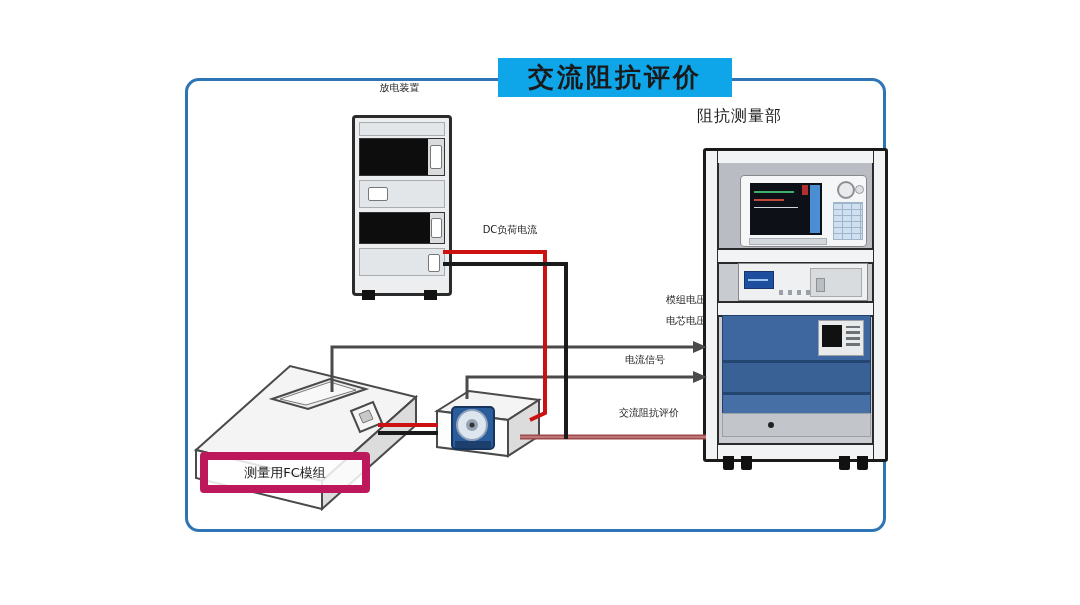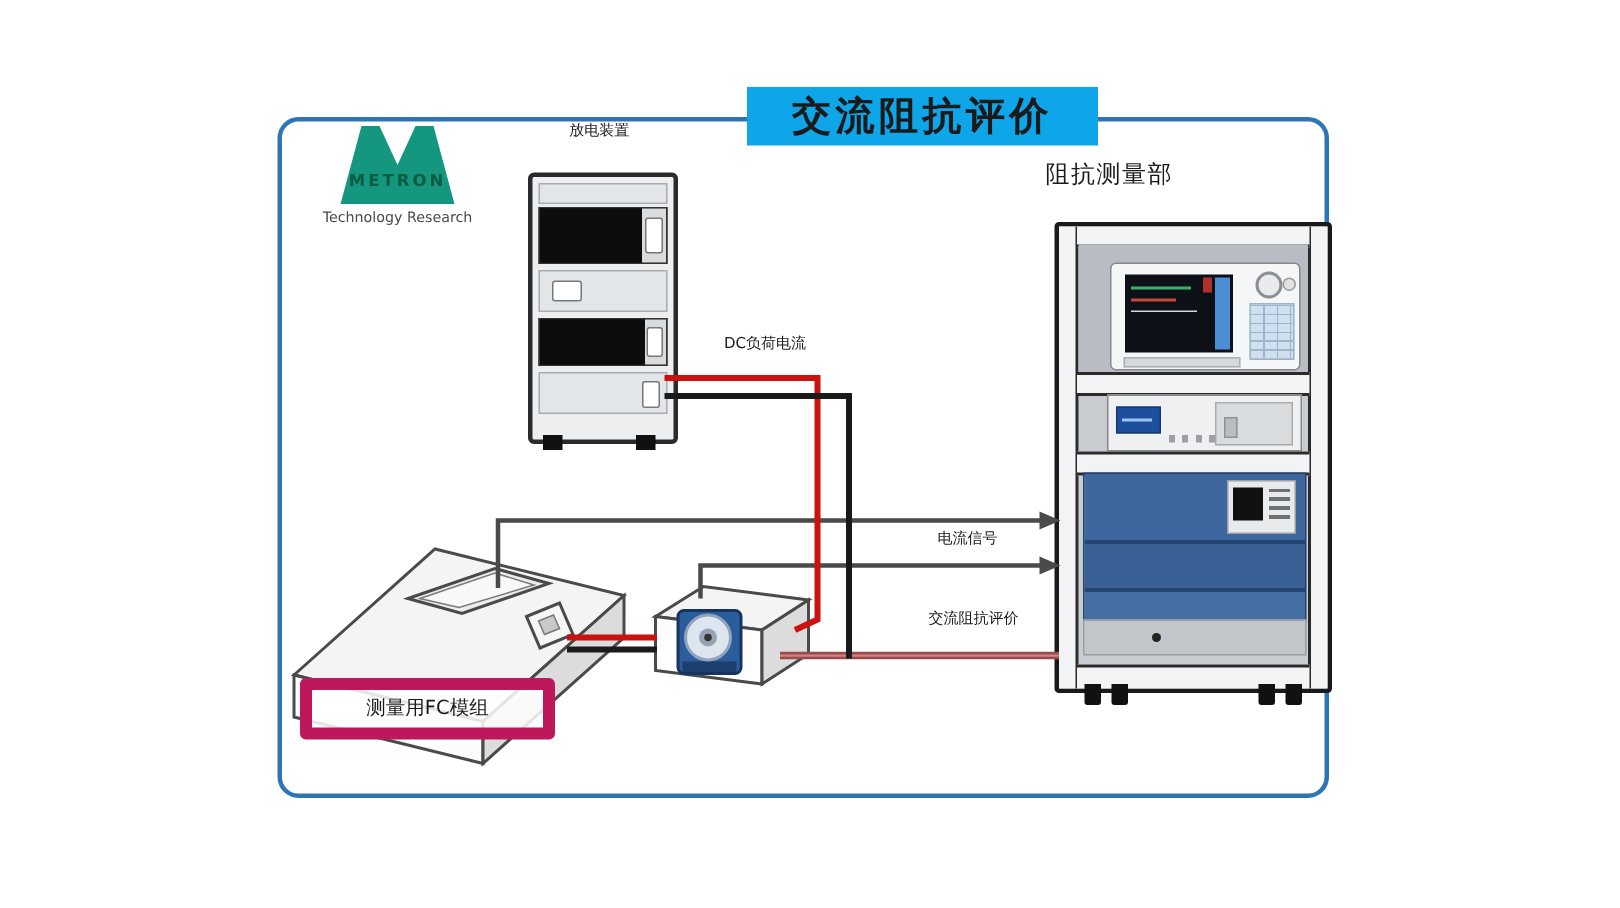--- a/index.html
+++ b/index.html
@@ -89,27 +89,20 @@
 </style>
 </head>
 <body>
 
 <div class="canvas">
 
   <div class="frame"></div>
 
   <div class="title">交流阻抗评价</div>
 
-  <div class="logo">
-    <svg width="105" height="58" viewBox="0 0 105 58">
-      <polygon points="14,56 28,4 40,4 52,30 64,4 76,4 90,56" fill="var(--logo-teal,#14967f)"></polygon>
-      <text x="52" y="44" text-anchor="middle" font-size="11" font-weight="bold" letter-spacing="1.5" fill="#085c42" class="logo-brand">METRON</text>
-    </svg>
-    <div class="logo-sub">Technology Research</div>
-  </div>
 
   <div class="lbl center" style="left:352px;top:78px;width:95px;">放电装置</div>
   <div class="cab">
     <div class="row" style="top:4px;height:12px;"></div>
     <div class="row dark" style="top:20px;height:36px;">
       <div class="scr"></div>
       <div class="side">
         <div class="btn" style="right:2px;top:6px;width:10px;height:22px;"></div>
       </div>
     </div>
@@ -203,18 +196,22 @@
     <polyline points="520,437 706,437" stroke="#c98585" stroke-width="1.5" fill="none"></polyline>
 
     <polyline class="w-red" points="443,252 545,252 545,413 530,420"></polyline>
     <polyline class="w-black" points="443,264 566,264 566,439"></polyline>
 
     <polyline class="w-red" points="378,425 438,425"></polyline>
     <polyline class="w-black" points="378,433 438,433"></polyline>
   </svg>
 
   <div class="lbl center" style="left:450px;top:220px;width:120px;">DC负荷电流</div>
+  <div class="lbl right" style="left:590px;top:289px;width:116px;line-height:21px;">
+    <div>模组电压</div>
+    <div>电芯电压</div>
+  </div>
   <div class="lbl center" style="left:598px;top:350px;width:94px;">电流信号</div>
   <div class="lbl center" style="left:586px;top:403px;width:126px;">交流阻抗评价</div>
 
   <div class="fc-lbl">测量用FC模组</div>
 
 </div>
 
 </body></html>

